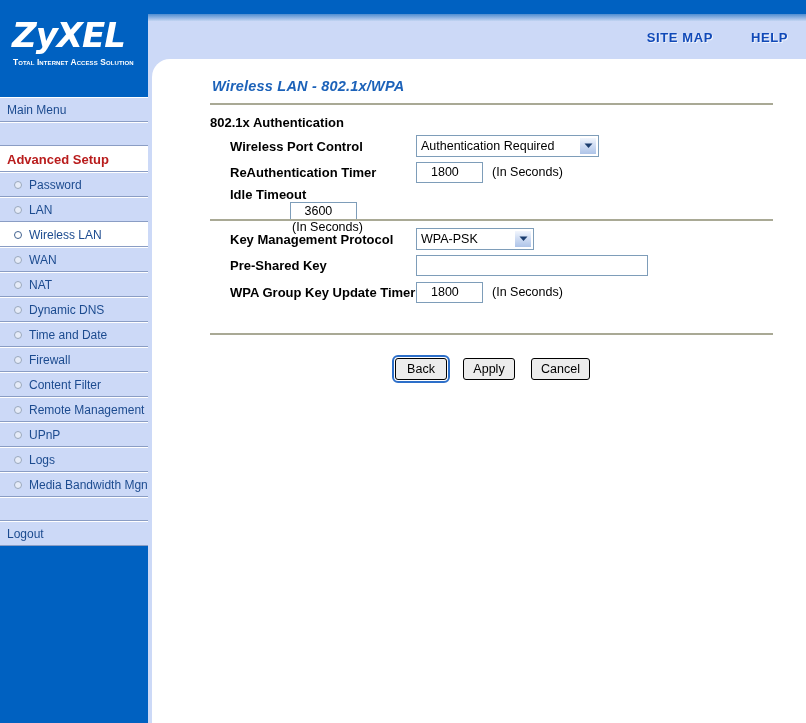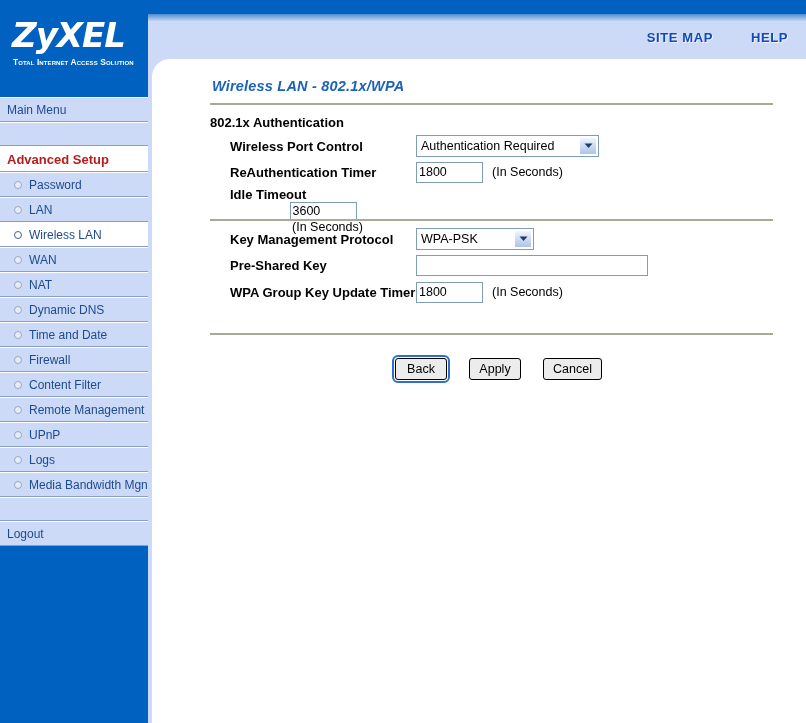--- a/index.html
+++ b/index.html
@@ -224,21 +224,21 @@
     font-size: 12.5px;
     color: #000000;
     margin-left: 9px;
   }
 
   input.txt {
     font-family: "Liberation Sans", sans-serif;
     font-size: 12.5px;
     color: #000000;
     height: 21px;
-    padding: 1px 2px;
+    padding: 1px 14px;
     border: 1px solid #7e9db9;
     background: #ffffff;
     outline: none;
   }
   input.w-small { width: 67px; }
   input.w-wide  { width: 232px; }
 
   .select-box {
     position: relative;
     display: inline-flex;
@@ -265,21 +265,21 @@
     align-items: center;
     justify-content: center;
   }
   .select-arrow svg { display: block; }
 
   
   .btn-row {
     position: absolute;
     left: 243px; top: 299px;
     display: flex;
-    gap: 22px;
+    gap: 16px;
   }
   .btn {
     font-family: "Liberation Sans", sans-serif;
     font-size: 12.5px;
     color: #000000;
     background: #ececec;
     border: 1px solid #000000;
     border-radius: 3px;
     height: 22px;
     min-width: 52px;

